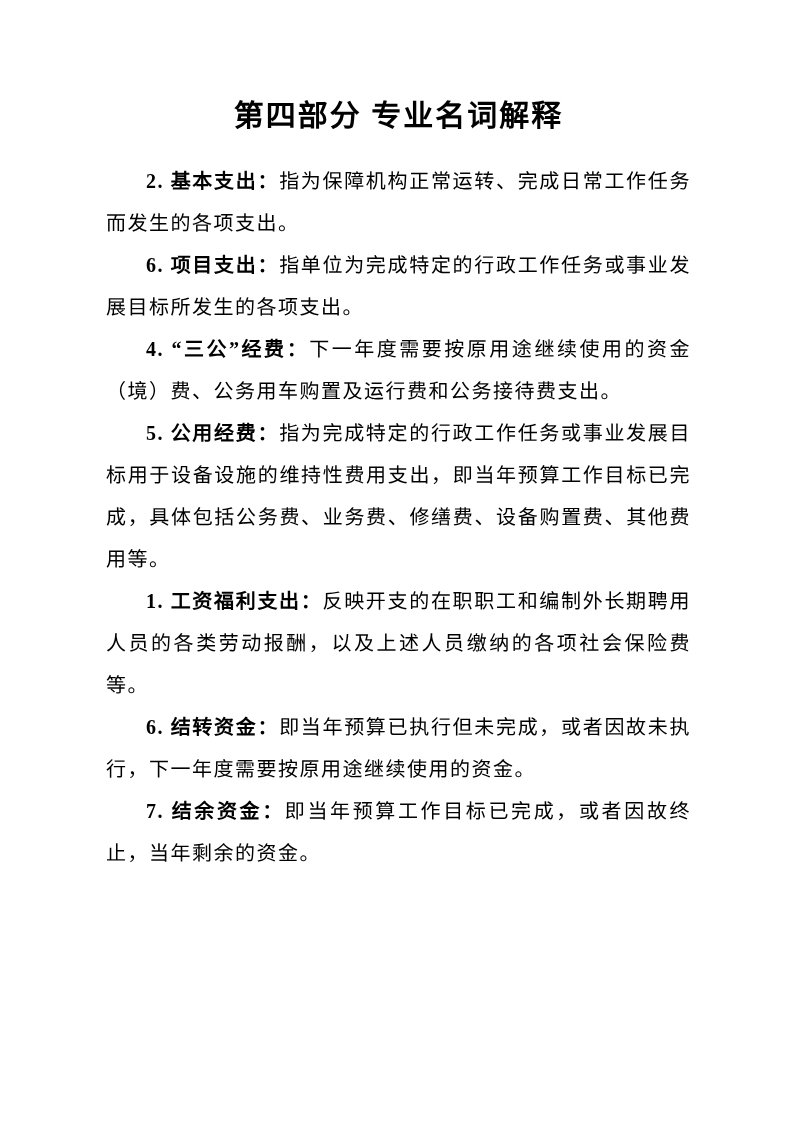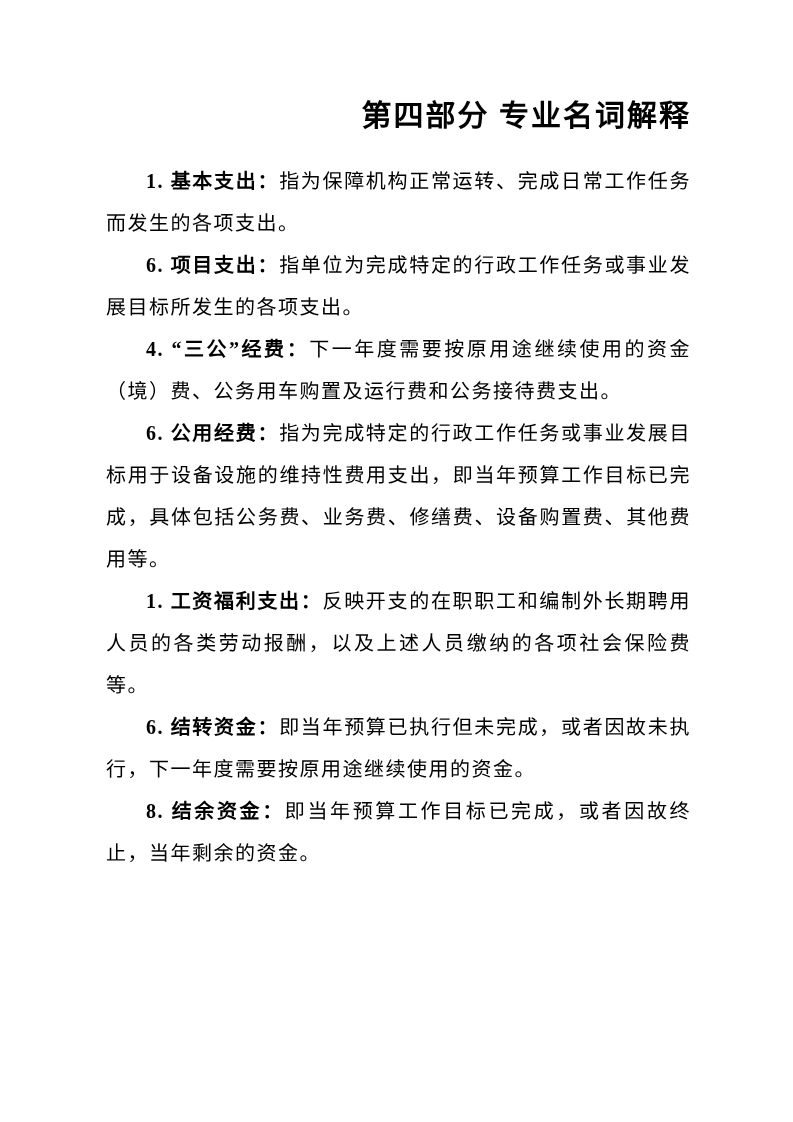--- a/index.html
+++ b/index.html
@@ -15,21 +15,21 @@
     margin: 0 auto;
     background: #ffffff;
     box-sizing: border-box;
     padding: 92px 102px 0 106px;
     font-family: "Liberation Serif", "DejaVu Serif", serif;
     color: #000000;
     overflow: hidden;
   }
   .doc-title {
     margin: 0 0 20px 0;
-    text-align: right;
+    text-align: center;
     font-size: 30px;
     line-height: 48px;
     font-weight: 700;
     letter-spacing: 2px;
     white-space: nowrap;
   }
   .body-text {
     font-size: 20px;
   }
   .para {
@@ -47,42 +47,42 @@
 </head>
 <body>
 
 <div class="page">
 
   <h1 class="doc-title">第四部分 专业名词解释</h1>
 
   <div class="body-text">
 
     <p class="para">
-      <span class="lead">1. 基本支出：</span><span>指为保障机构正常运转、完成日常工作任务而发生的各项支出。</span>
+      <span class="lead">2. 基本支出：</span><span>指为保障机构正常运转、完成日常工作任务而发生的各项支出。</span>
     </p>
 
     <p class="para">
       <span class="lead">6. 项目支出：</span><span>指单位为完成特定的行政工作任务或事业发展目标所发生的各项支出。</span>
     </p>
 
     <p class="para">
       <span class="lead">4. “三公”经费：</span><span>下一年度需要按原用途继续使用的资金（境）费、公务用车购置及运行费和公务接待费支出。</span>
     </p>
 
 
     <p class="para">
-      <span class="lead">6. 公用经费：</span><span>指为完成特定的行政工作任务或事业发展目标用于设备设施的维持性费用支出，即当年预算工作目标已完成，具体包括公务费、业务费、修缮费、设备购置费、其他费用等。</span>
+      <span class="lead">5. 公用经费：</span><span>指为完成特定的行政工作任务或事业发展目标用于设备设施的维持性费用支出，即当年预算工作目标已完成，具体包括公务费、业务费、修缮费、设备购置费、其他费用等。</span>
     </p>
 
     <p class="para">
       <span class="lead">1. 工资福利支出：</span><span>反映开支的在职职工和编制外长期聘用人员的各类劳动报酬，以及上述人员缴纳的各项社会保险费等。</span>
     </p>
 
     <p class="para">
       <span class="lead">6. 结转资金：</span><span>即当年预算已执行但未完成，或者因故未执行，下一年度需要按原用途继续使用的资金。</span>
     </p>
 
     <p class="para">
-      <span class="lead">8. 结余资金：</span><span>即当年预算工作目标已完成，或者因故终止，当年剩余的资金。</span>
+      <span class="lead">7. 结余资金：</span><span>即当年预算工作目标已完成，或者因故终止，当年剩余的资金。</span>
     </p>
 
   </div>
 </div>
 
 </body></html>

